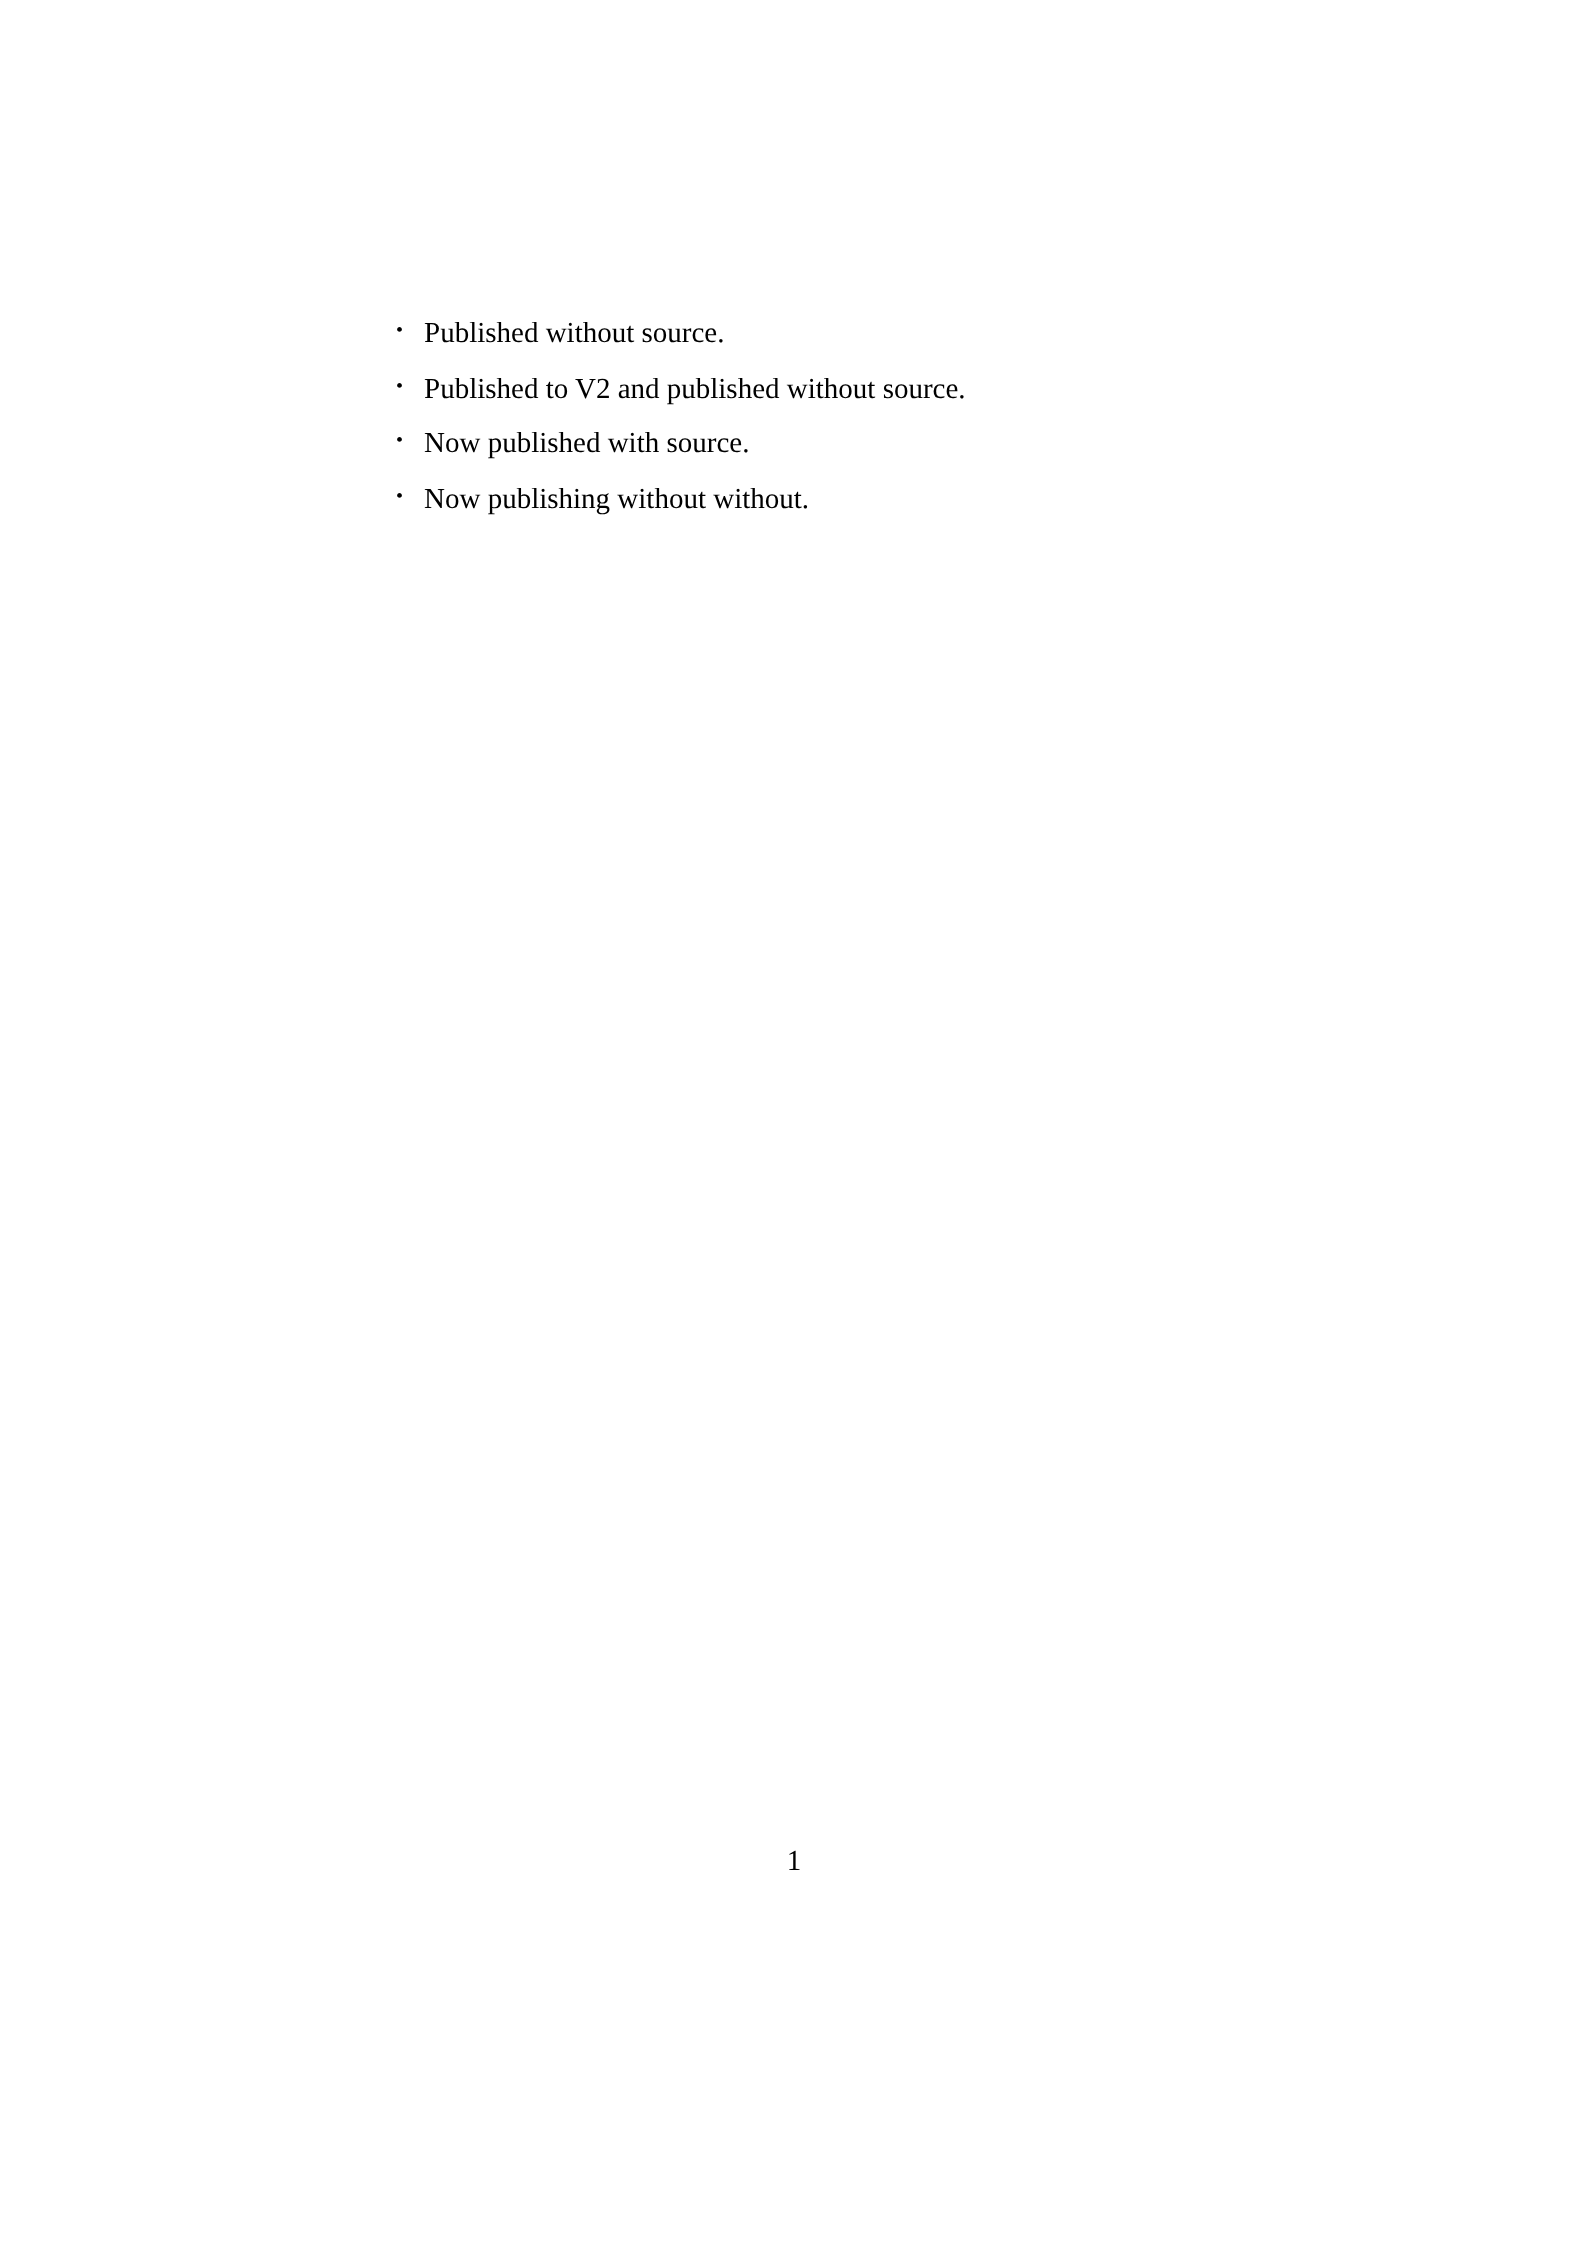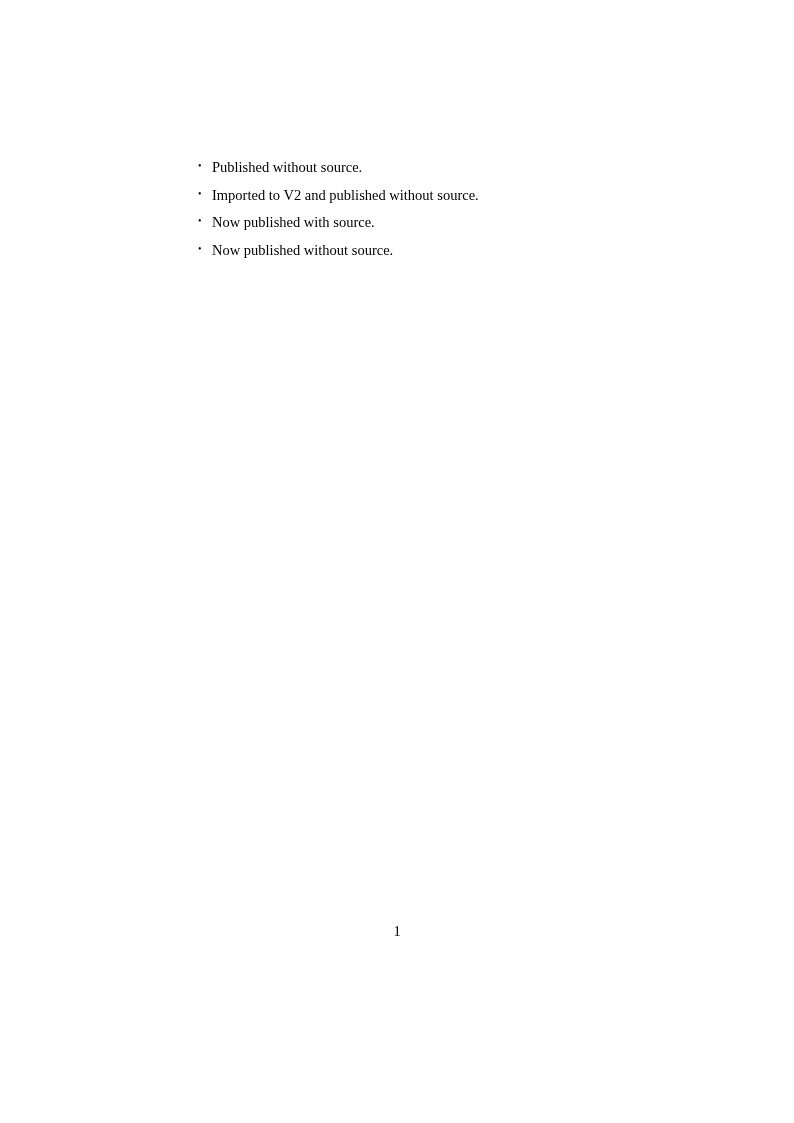--- a/index.html
+++ b/index.html
@@ -62,28 +62,28 @@
 <div class="page">
 
   <div class="content">
     <ul class="bullet-list">
       <li class="bullet-item">
         <span class="dot">•</span>
         <span>Published without source.</span>
       </li>
       <li class="bullet-item">
         <span class="dot">•</span>
-        <span>Imported to V2 and published without source.</span>
+        <span>Published to V2 and published without source.</span>
       </li>
       <li class="bullet-item">
         <span class="dot">•</span>
         <span>Now published with source.</span>
       </li>
       <li class="bullet-item">
         <span class="dot">•</span>
-        <span>Now published without source.</span>
+        <span>Now publishing without without.</span>
       </li>
     </ul>
   </div>
 
   <div class="page-number">1</div>
 
 </div>
 
 </body></html>

